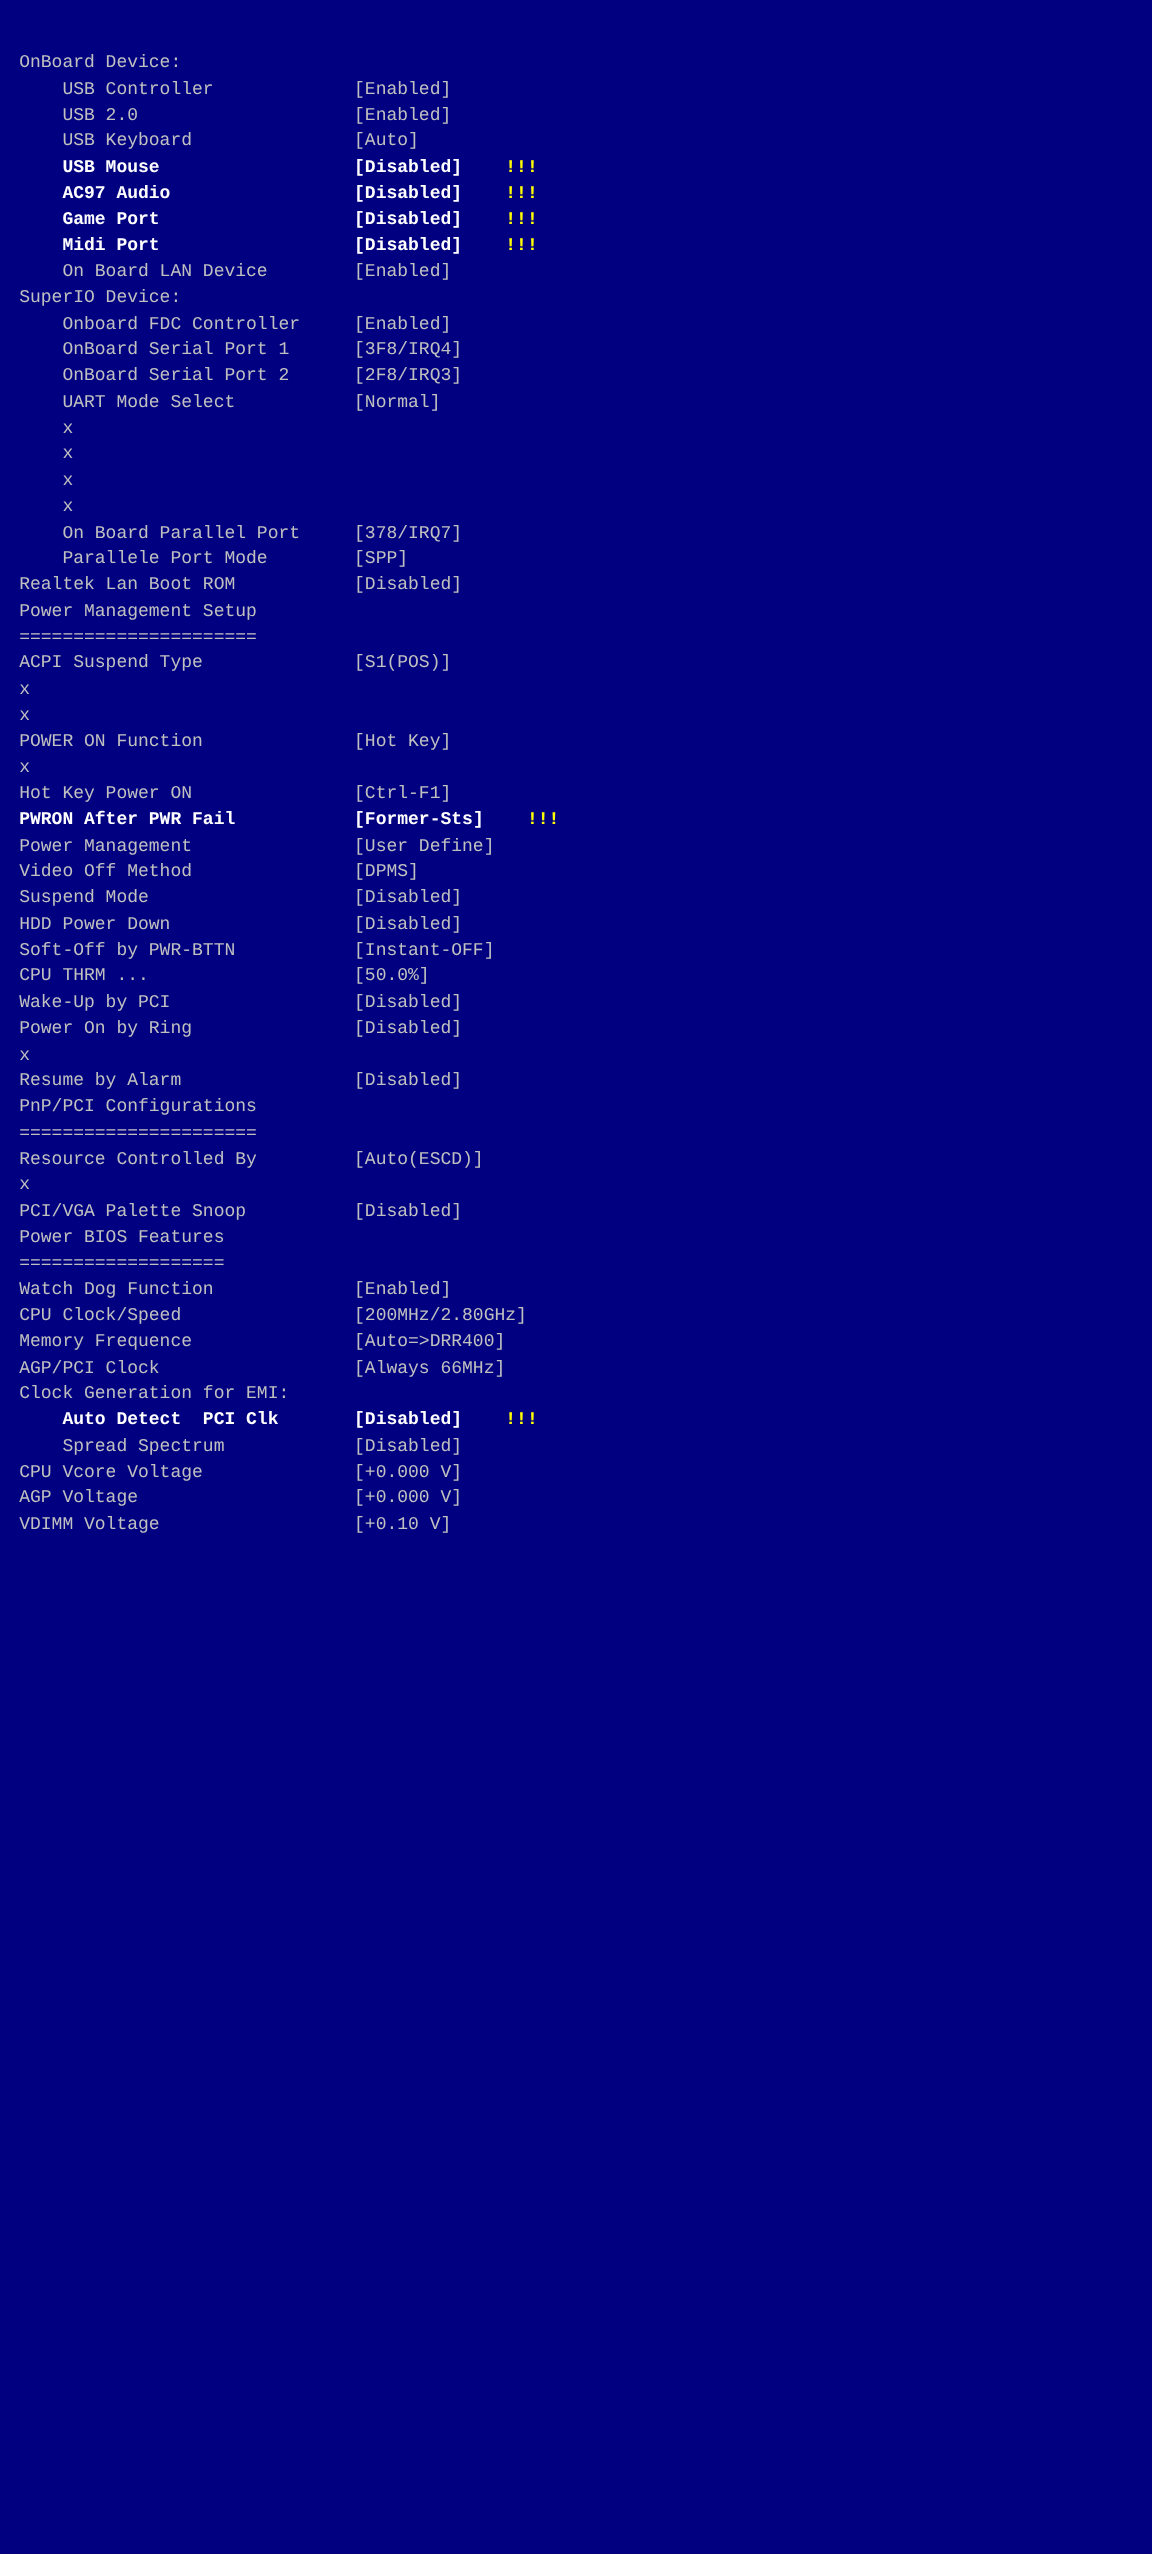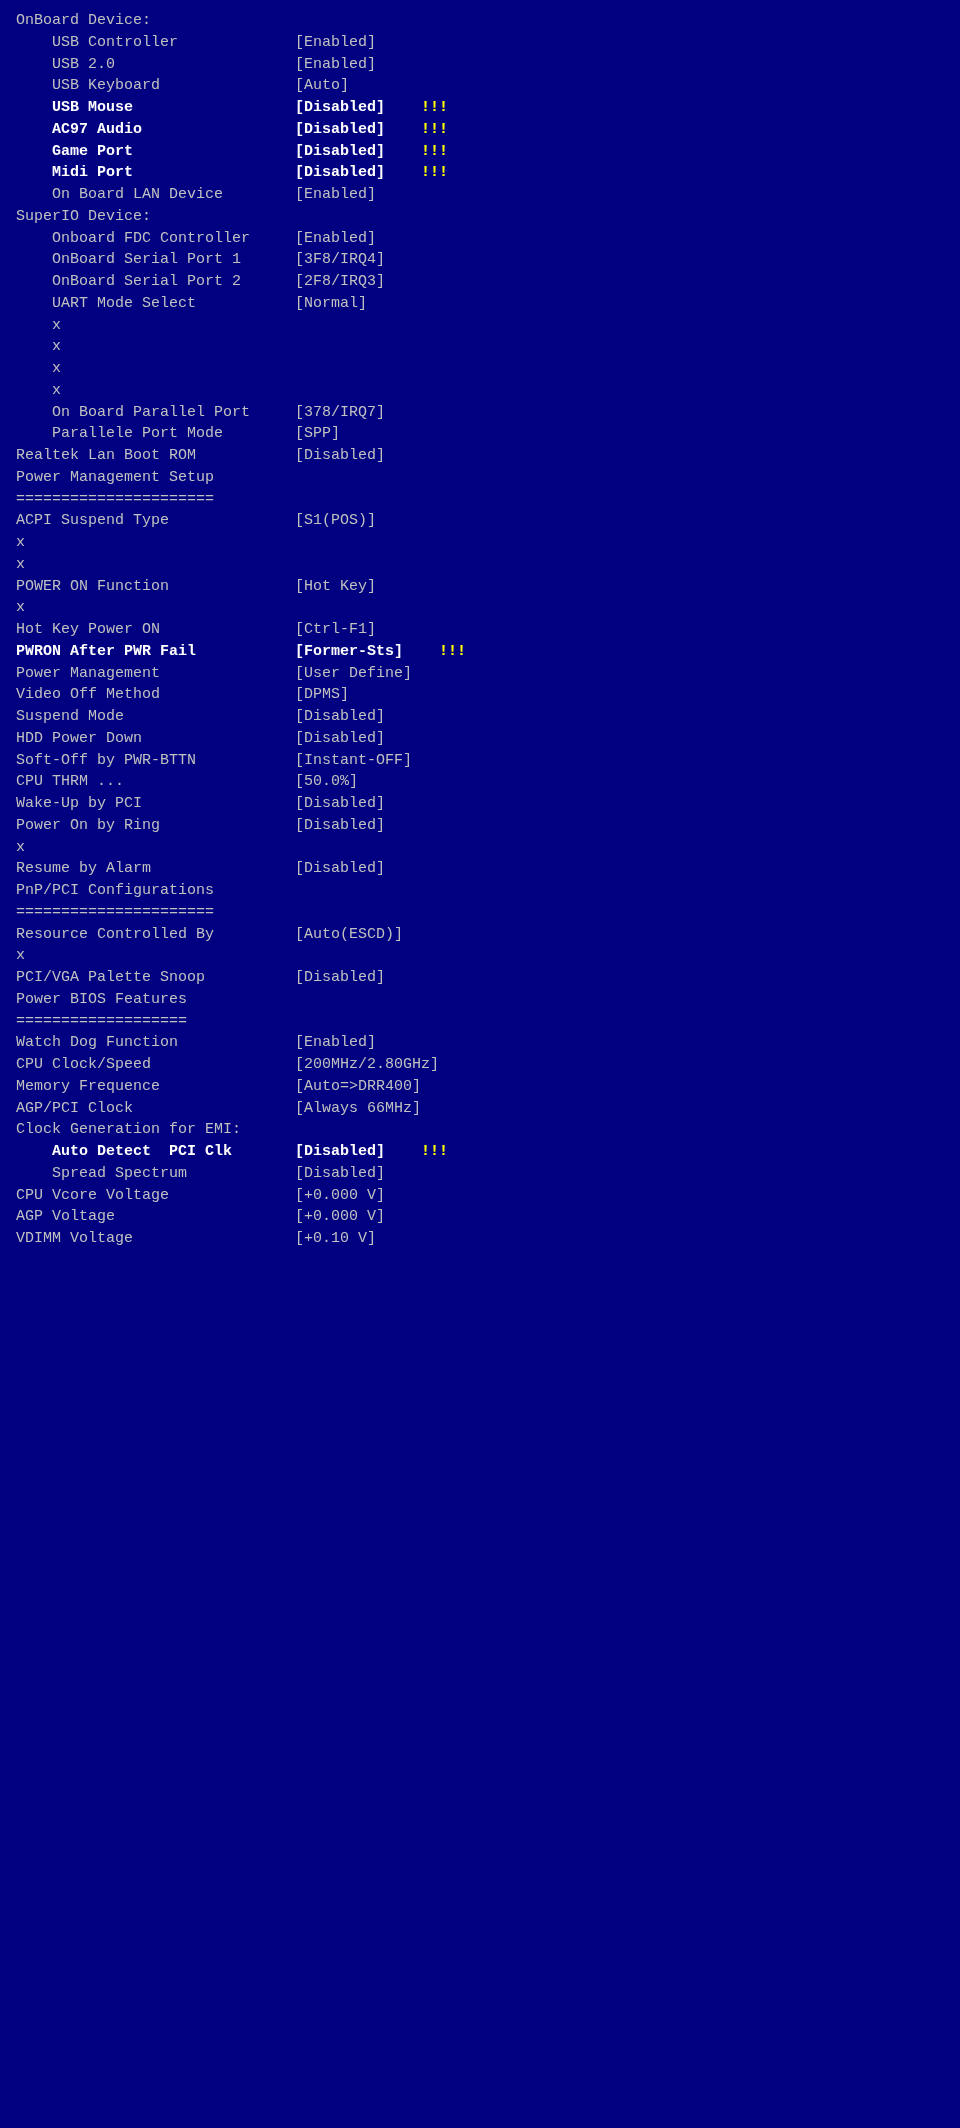--- a/index.html
+++ b/index.html
@@ -16,18 +16,19 @@
       padding: 10px 16px;
       width: 960px;
       min-height: 2128px;
     }
     .content {
       white-space: pre;
       font-family: 'Courier New', Courier, monospace;
       font-size: 15px;
       line-height: 1.45;
       color: #c0c0c0;
+      margin-top: 32px;
     }
   </style>
 </head>
 <body>
 
 <div class="content" id="bios-output"><div>OnBoard Device:</div><div>    USB Controller             [Enabled]</div><div>    USB 2.0                    [Enabled]</div><div>    USB Keyboard               [Auto]</div><div><span style="font-weight: bold; color: rgb(255, 255, 255);">    USB Mouse                  </span><span style="font-weight: bold; color: rgb(255, 255, 255);">[Disabled]</span><span style="color: rgb(255, 255, 0); font-weight: bold;">    !!!</span></div><div><span style="font-weight: bold; color: rgb(255, 255, 255);">    AC97 Audio                 </span><span style="font-weight: bold; color: rgb(255, 255, 255);">[Disabled]</span><span style="color: rgb(255, 255, 0); font-weight: bold;">    !!!</span></div><div><span style="font-weight: bold; color: rgb(255, 255, 255);">    Game Port                  </span><span style="font-weight: bold; color: rgb(255, 255, 255);">[Disabled]</span><span style="color: rgb(255, 255, 0); font-weight: bold;">    !!!</span></div><div><span style="font-weight: bold; color: rgb(255, 255, 255);">    Midi Port                  </span><span style="font-weight: bold; color: rgb(255, 255, 255);">[Disabled]</span><span style="color: rgb(255, 255, 0); font-weight: bold;">    !!!</span></div><div>    On Board LAN Device        [Enabled]</div><div></div><div>SuperIO Device:</div><div>    Onboard FDC Controller     [Enabled]</div><div>    OnBoard Serial Port 1      [3F8/IRQ4]</div><div>    OnBoard Serial Port 2      [2F8/IRQ3]</div><div>    UART Mode Select           [Normal]</div><div>    x</div><div>    x</div><div>    x</div><div>    x</div><div>    On Board Parallel Port     [378/IRQ7]</div><div>    Parallele Port Mode        [SPP]</div><div></div><div>Realtek Lan Boot ROM           [Disabled]</div><div></div><div>Power Management Setup</div><div>======================</div><div>ACPI Suspend Type              [S1(POS)]</div><div>x</div><div>x</div><div>POWER ON Function              [Hot Key]</div><div>x</div><div>Hot Key Power ON               [Ctrl-F1]</div><div><span style="font-weight: bold; color: rgb(255, 255, 255);">PWRON After PWR Fail           </span><span style="font-weight: bold; color: rgb(255, 255, 255);">[Former-Sts]</span><span style="color: rgb(255, 255, 0); font-weight: bold;">    !!!</span></div><div>Power Management               [User Define]</div><div>Video Off Method               [DPMS]</div><div>Suspend Mode                   [Disabled]</div><div>HDD Power Down                 [Disabled]</div><div>Soft-Off by PWR-BTTN           [Instant-OFF]</div><div>CPU THRM ...                   [50.0%]</div><div>Wake-Up by PCI                 [Disabled]</div><div>Power On by Ring               [Disabled]</div><div>x</div><div>Resume by Alarm                [Disabled]</div><div></div><div>PnP/PCI Configurations</div><div>======================</div><div>Resource Controlled By         [Auto(ESCD)]</div><div>x</div><div>PCI/VGA Palette Snoop          [Disabled]</div><div></div><div></div><div>Power BIOS Features</div><div>===================</div><div>Watch Dog Function             [Enabled]</div><div>CPU Clock/Speed                [200MHz/2.80GHz]</div><div>Memory Frequence               [Auto=&gt;DRR400]</div><div></div><div>AGP/PCI Clock                  [Always 66MHz]</div><div></div><div>Clock Generation for EMI:</div><div><span style="font-weight: bold; color: rgb(255, 255, 255);">    Auto Detect  PCI Clk       </span><span style="font-weight: bold; color: rgb(255, 255, 255);">[Disabled]</span><span style="color: rgb(255, 255, 0); font-weight: bold;">    !!!</span></div><div>    Spread Spectrum            [Disabled]</div><div></div><div>CPU Vcore Voltage              [+0.000 V]</div><div>AGP Voltage                    [+0.000 V]</div><div>VDIMM Voltage                  [+0.10 V]</div></div>
 
 </body></html>

